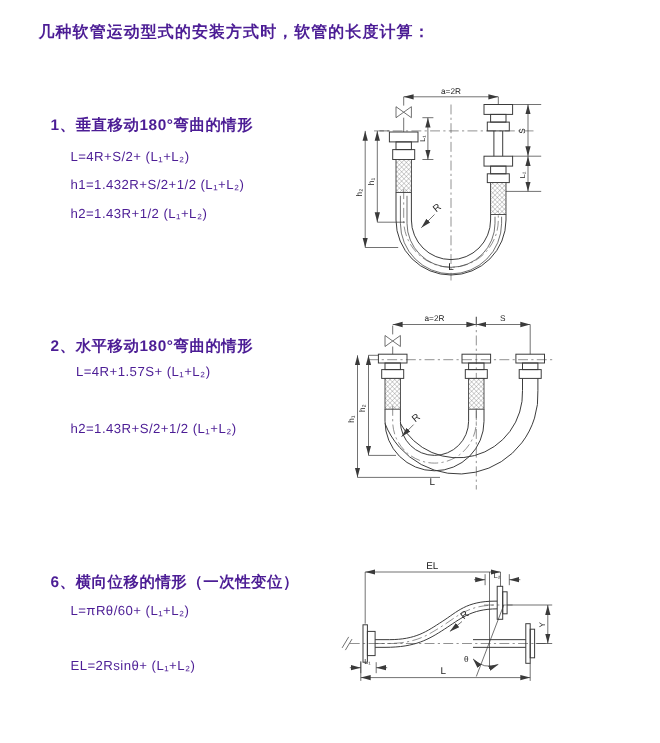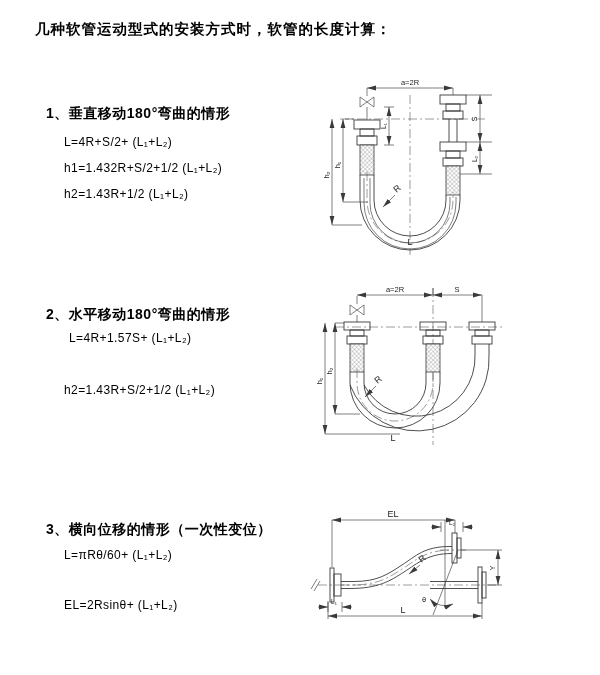--- a/index.html
+++ b/index.html
@@ -1,17 +1,17 @@
 <!DOCTYPE html>
 <html><head>
 <meta charset="utf-8">
 <style>
   html,body{margin:0;padding:0;background:#ffffff;}
   .page{position:relative;width:600px;height:633px;background:#ffffff;overflow:hidden;
-        font-family:"Liberation Sans","DejaVu Sans",sans-serif;color:#000000;}
+        font-family:"Liberation Sans","DejaVu Sans",sans-serif;color:#4c1d95;}
   .title{position:absolute;left:35px;top:20px;font-size:14.5px;letter-spacing:1px;font-weight:bold;}
   .heading{position:absolute;font-size:14px;letter-spacing:0.5px;font-weight:bold;}
   .formula{position:absolute;font-size:12px;letter-spacing:0.4px;}
   svg.diagram{position:absolute;}
   svg .ln{fill:none;stroke:#3a3a3a;stroke-width:0.9;}
   svg .th{fill:none;stroke:#3a3a3a;stroke-width:0.65;}
   svg .cl{fill:none;stroke:#4a4a4a;stroke-width:0.55;stroke-dasharray:9 3 2 3;}
   svg .hz{stroke:#3a3a3a;stroke-width:0.8;}
   svg text{fill:#222;}
   svg .lb{font-size:7.5px;}
@@ -175,21 +175,21 @@
       <path class="ln" d="M54 102 A59 59 0 0 0 165 72"></path>
     </g>
 
     <g>
       <path class="th" d="M66 103 L55 114" marker-end="url(#mb)"></path>
       <text class="lbL" transform="rotate(-40 70 99)" x="70" y="99" text-anchor="middle">R</text>
     </g>
     <text class="lbL" x="83" y="158" text-anchor="middle">L</text>
   </svg>
 
-  <div class="heading" style="left:46px;top:521px">3、横向位移的情形（一次性变位）</div>
+  <div class="heading" style="left:46px;top:521px">6、横向位移的情形（一次性变位）</div>
   <div class="formula" style="left:64px;top:548px">L=πRθ/60+ (L₁+L₂)</div>
   <div class="formula" style="left:64px;top:598px">EL=2Rsinθ+ (L₁+L₂)</div>
 
   <svg class="diagram" style="left:300px;top:505px" width="300" height="142" viewBox="0 0 300 142">
     <defs>
       <marker id="mc" markerWidth="10" markerHeight="8" refX="9" refY="4" orient="auto-start-reverse" markerUnits="userSpaceOnUse">
         <path d="M0 1.6 L9 4 L0 6.4 Z" fill="#3a3a3a"></path>
       </marker>
     </defs>
 

